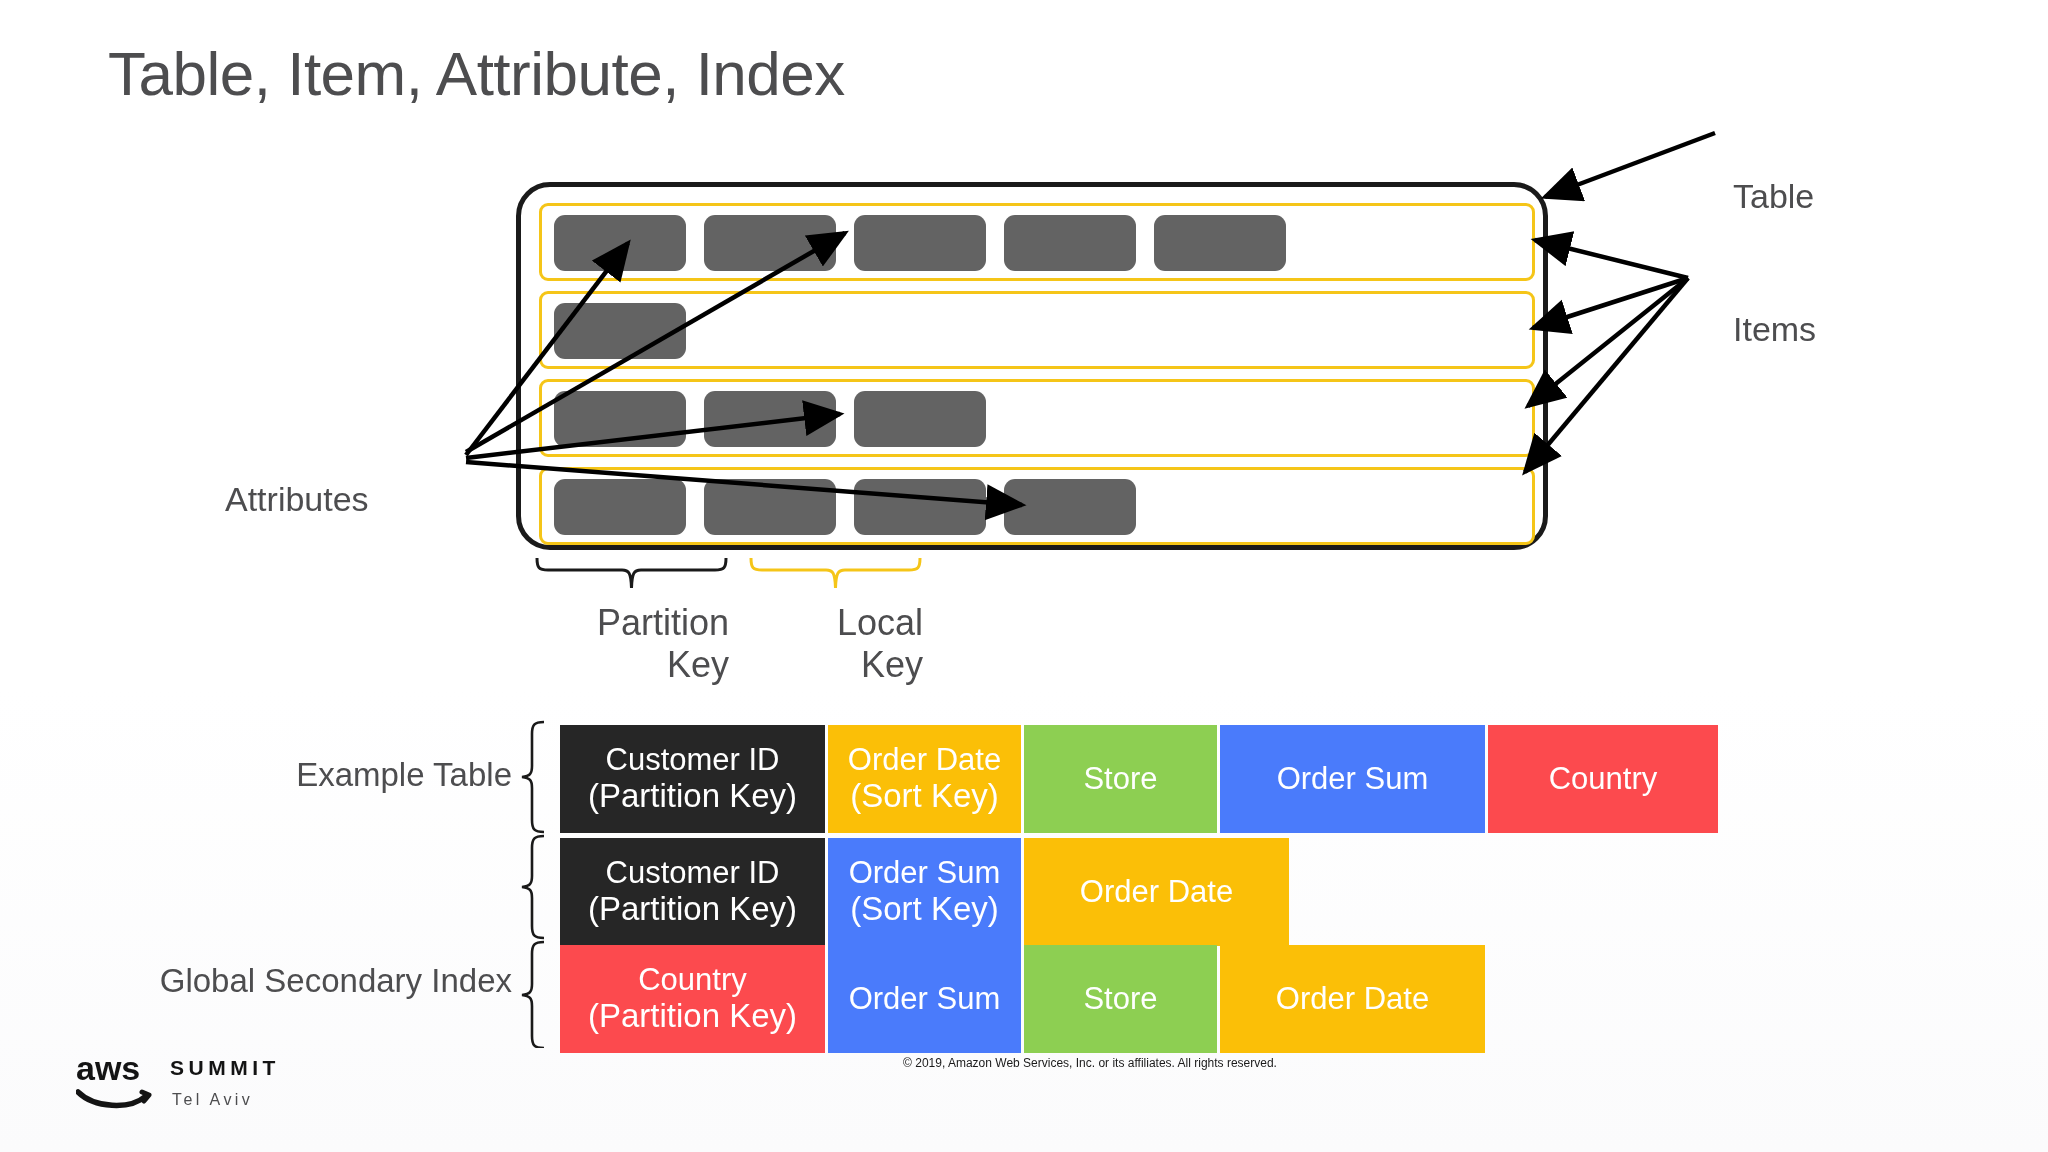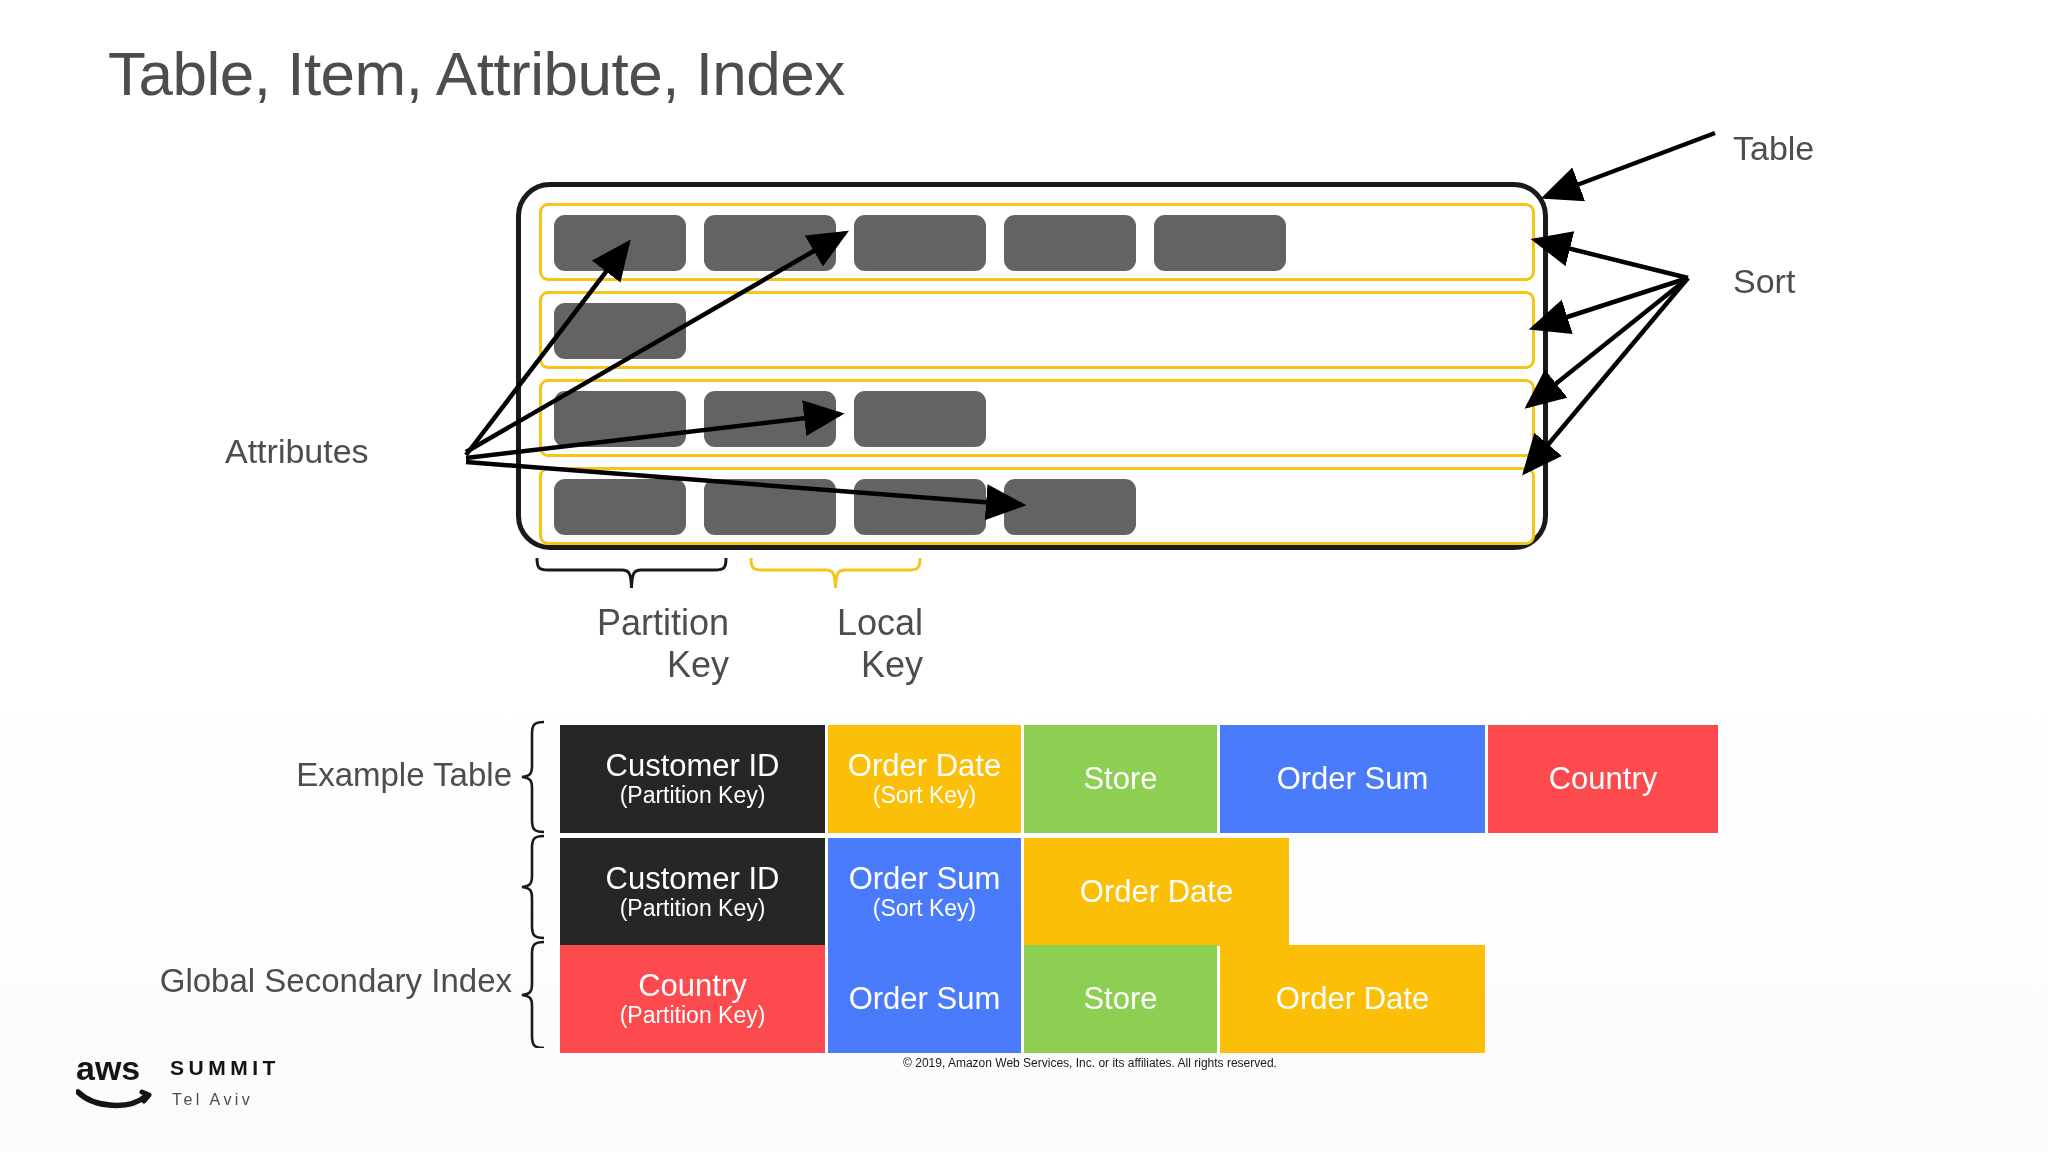--- a/index.html
+++ b/index.html
@@ -64,20 +64,21 @@
     background: #636363;
     border-radius: 11px;
   }
 
   
   .callout-label {
     position: absolute;
     font-size: 34px;
     color: #4d4d4f;
     white-space: nowrap;
+    margin-top: 48px;
   }
   #label-table { left: 1733px; top: 129px; }
   #label-items { left: 1733px; top: 262px; }
   #label-attributes { left: 225px; top: 432px; font-size: 34px; }
 
   
   #arrows {
     position: absolute;
     left: 0; top: 0;
     width: 2048px; height: 1152px;
@@ -123,21 +124,21 @@
     display: flex;
     flex-direction: column;
     align-items: center;
     justify-content: center;
     color: #ffffff;
     font-size: 31px;
     line-height: 1.12;
     text-align: center;
     white-space: nowrap;
   }
-  .cell .cell-sub { font-size: 23px; }
+  .cell .cell-sub { font-size: 33px; }
 
   
   #aws-logo { position: absolute; left: 76px; top: 1048px; width: 260px; height: 74px; }
   #copyright {
     position: absolute;
     left: 560px;
     top: 1056px;
     width: 1060px;
     text-align: center;
     font-size: 12px;
@@ -196,21 +197,21 @@
       <path d="M1688,278 L1525,472"></path>
 
       <path d="M466,455 L628,243"></path>
       <path d="M466,452 L845,233"></path>
       <path d="M466,458 L840,414"></path>
       <path d="M466,462 L1022,505"></path>
     </g>
   </svg>
 
   <div class="callout-label" id="label-table">Table</div>
-  <div class="callout-label" id="label-items">Sort</div>
+  <div class="callout-label" id="label-items">Items</div>
   <div class="callout-label" id="label-attributes">Attributes</div>
 
   <svg id="pk-brace" viewBox="0 0 195 34" preserveAspectRatio="none">
     <path d="M3,2 C3,12 5,14 14,14 L88,14 C95,14 97,17 97.5,32 C98,17 100,14 107,14 L181,14 C190,14 192,12 192,2" stroke="#1a1a1a" stroke-width="3" fill="none"></path>
   </svg>
   <svg id="sk-brace" viewBox="0 0 175 34" preserveAspectRatio="none">
     <path d="M3,2 C3,12 5,14 14,14 L78,14 C85,14 87,17 87.5,32 C88,17 90,14 97,14 L161,14 C170,14 172,12 172,2" stroke="#f5c518" stroke-width="3" fill="none"></path>
   </svg>
 
   <div class="key-label" id="pk-label">

